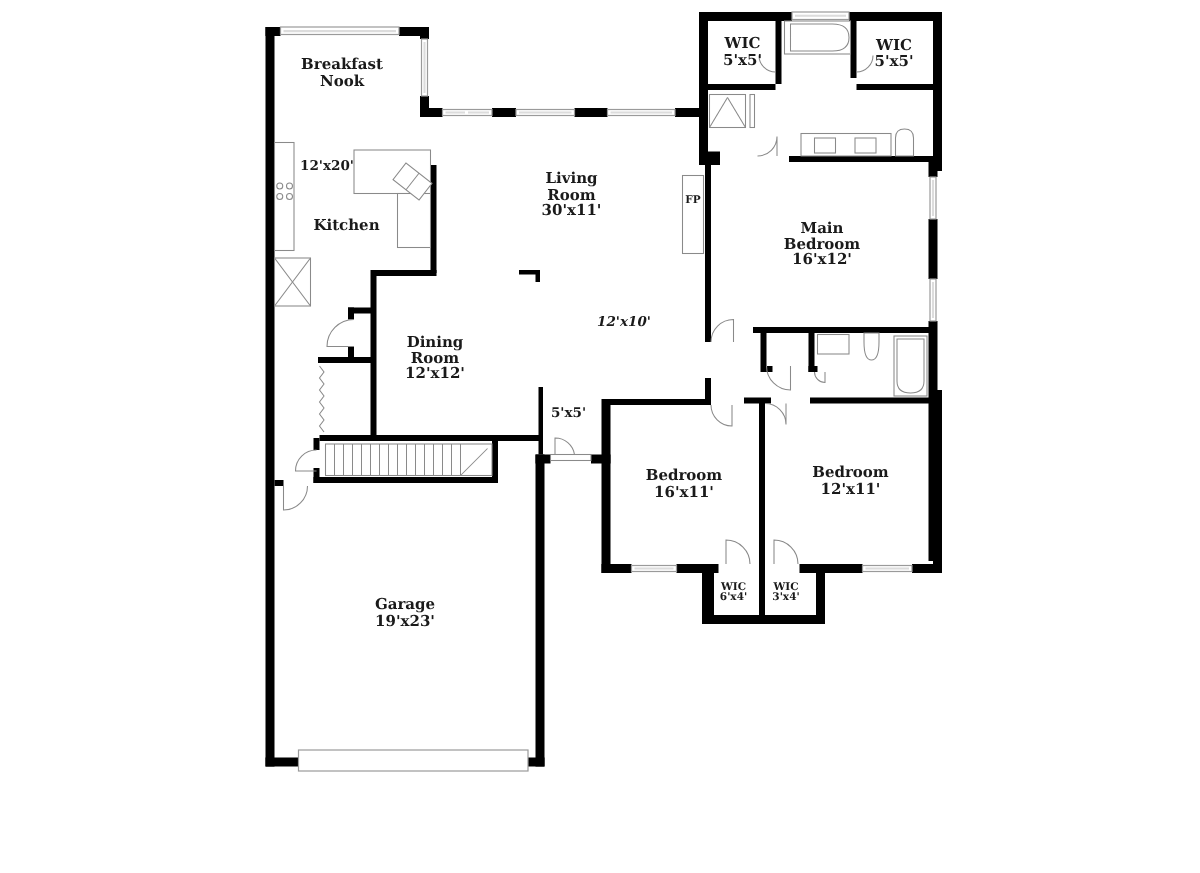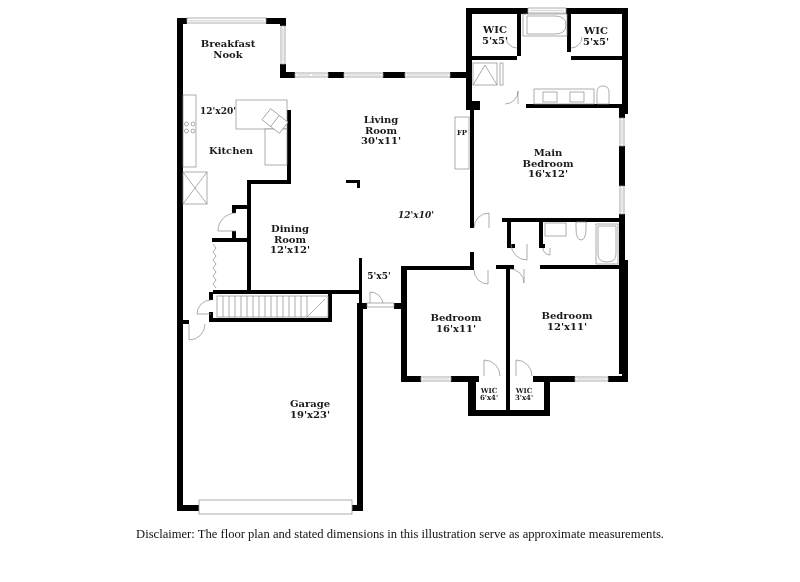--- a/index.html
+++ b/index.html
@@ -272,20 +272,19 @@
   <span>12'x11'</span>
 </div>
 <div class="lbl f7" style="left:489px; top:387px;">
   <span>WIC</span>
   <span>6'x4'</span>
 </div>
 <div class="lbl f7" style="left:524px; top:387px;">
   <span>WIC</span>
   <span>3'x4'</span>
 </div>
-<div class="lbl f10" style="left:270px; top:399px;margin-left:40px;">
+<div class="lbl f10" style="left:270px; top:399px;">
   <span>Garage</span>
   <span>19'x23'</span>
 </div>
 
 <div id="disclaimer">
-  <span>Disclaimer: The floor plan and stated dimensions in this illustration serve as approximate measurements.</span>
 </div>
 
 </body></html>

